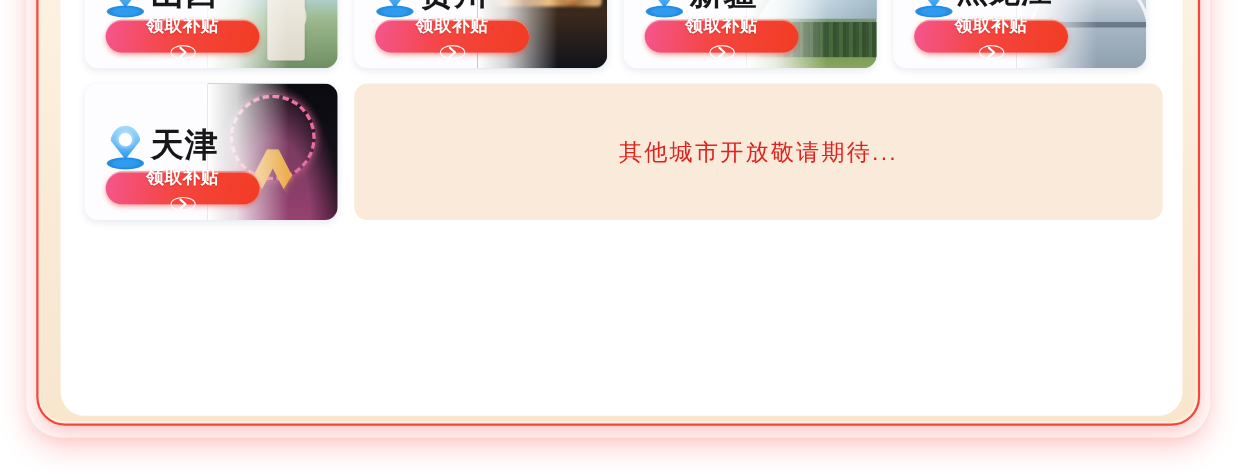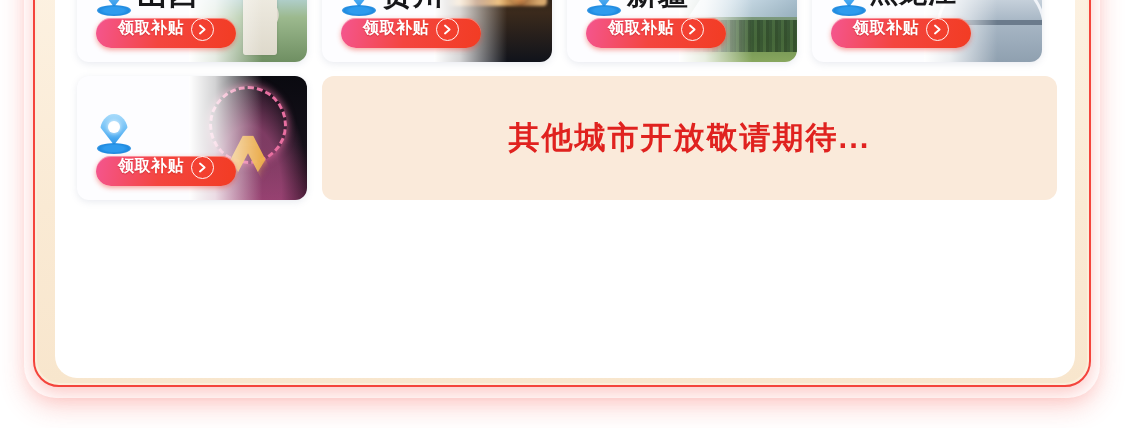--- a/index.html
+++ b/index.html
@@ -276,26 +276,27 @@
     position: absolute;
     left: 19px;
     bottom: 14px;
     width: 140px;
     height: 30px;
     border-radius: 16px;
     background: linear-gradient(100deg,#f4568f 0%, #f4453f 46%, #f23c23 100%);
     box-shadow: 0 2px 5px rgba(242,60,45,0.45),
                 inset 0 1px 0 rgba(255,255,255,0.38);
     display: flex;
-    align-items: flex-start;
+    align-items: center;
     justify-content: center;
     gap: 7px;
     border: none;
     padding: 0;
     cursor: pointer;
+    flex-direction: column;
   }
   .claim-btn .label {
     font-size: 16px;
     font-weight: bold;
     color: #ffffff;
     letter-spacing: 0.5px;
     text-shadow: 0 1px 1px rgba(170,20,10,0.45);
   }
   .claim-btn .arrow-circle {
     width: 21px;
@@ -312,22 +313,22 @@
   #coming-soon-banner {
     flex: 1 1 auto;
     height: 124px;
     border-radius: 12px;
     background: #faeada;
     display: flex;
     align-items: center;
     justify-content: center;
   }
   #coming-soon-text {
-    font-size: 31px;
-    font-weight: bold;
+    font-size: 21px;
+    font-weight: normal;
     color: #e0221f;
     letter-spacing: 2px;
   }
 
   
   #disclaimer {
     position: absolute;
     left: 22px;
     top: 352px;
     width: 940px;
@@ -436,20 +437,21 @@
       <div class="city-card">
         <div class="card-photo photo-tianjin">
           <div class="ferris"></div>
           <div class="legs"></div>
         </div>
         <div class="pin">
           <div class="drop"></div>
             <div class="dot"></div>
             <div class="base"></div>
         </div>
+        <div class="city-name">天津</div>
         <button class="claim-btn">
           <span class="label">领取补贴</span>
           <span class="arrow-circle">
             <svg width="9" height="11" viewBox="0 0 9 11">
                 <path d="M2 1.5 L6.6 5.5 L2 9.5" fill="none" stroke="#ffffff" stroke-width="1.9" stroke-linecap="round" stroke-linejoin="round"></path>
               </svg>
           </span>
         </button>
       </div>
 

